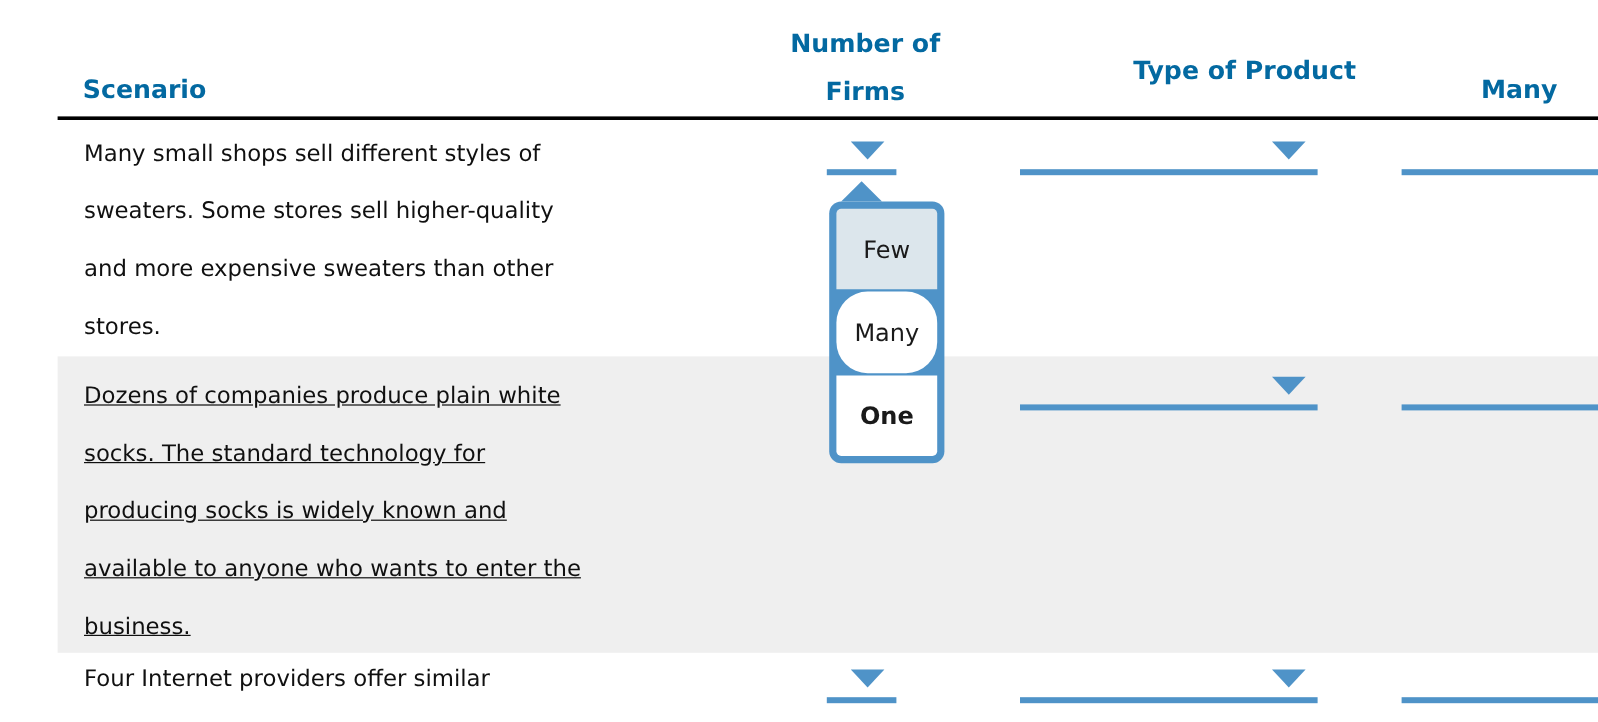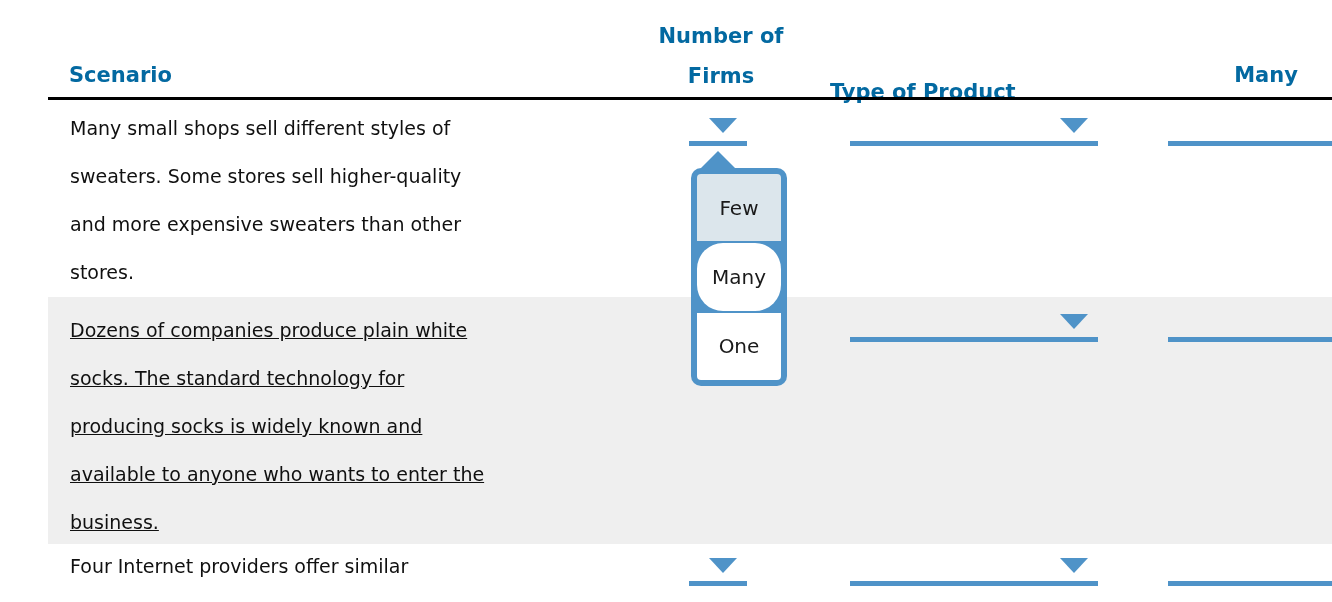--- a/index.html
+++ b/index.html
@@ -18,21 +18,21 @@
   
   .col-header {
     position: absolute;
     font-weight: bold;
     font-size: 21px;
     color: #0369a1;
     white-space: nowrap;
   }
   #hdr-scenario { left: 69px; top: 63px; }
   #hdr-firms { left: 640px; top: 16px; width: 162px; text-align: center; line-height: 40px; }
-  #hdr-product { left: 830px; top: 80px; width: 300px; text-align: left; }
+  #hdr-product { left: 830px; top: 47px; width: 300px; text-align: right; }
   #hdr-entry { left: 1200px; top: 63px; width: 132px; text-align: center; }
   #header-rule {
     position: absolute;
     left: 48px; top: 97px;
     width: 1284px; height: 3px;
     background: #000000;
   }
   
   #row2-stripe {
     position: absolute;
@@ -104,21 +104,21 @@
     background: #ffffff;
     display: flex;
     align-items: center;
     justify-content: center;
     font-size: 20px;
     color: #1a1a1a;
     cursor: pointer;
     border-radius: 26px;
   }
   .dd-option.first { border-radius: 4px 4px 0 0; }
-  .dd-option.last  { border-radius: 0 0 4px 4px; }
+  .dd-option.last  { border-radius: 0 0 4px 4px; font-weight: bold; }
   .dd-option.highlighted { background: #dce6ec; }
 </style>
 </head>
 <body>
 
 <div id="stage">
 
   <div class="col-header" id="hdr-scenario">Scenario</div>
   <div class="col-header" id="hdr-firms">
     <div>Number of</div>

